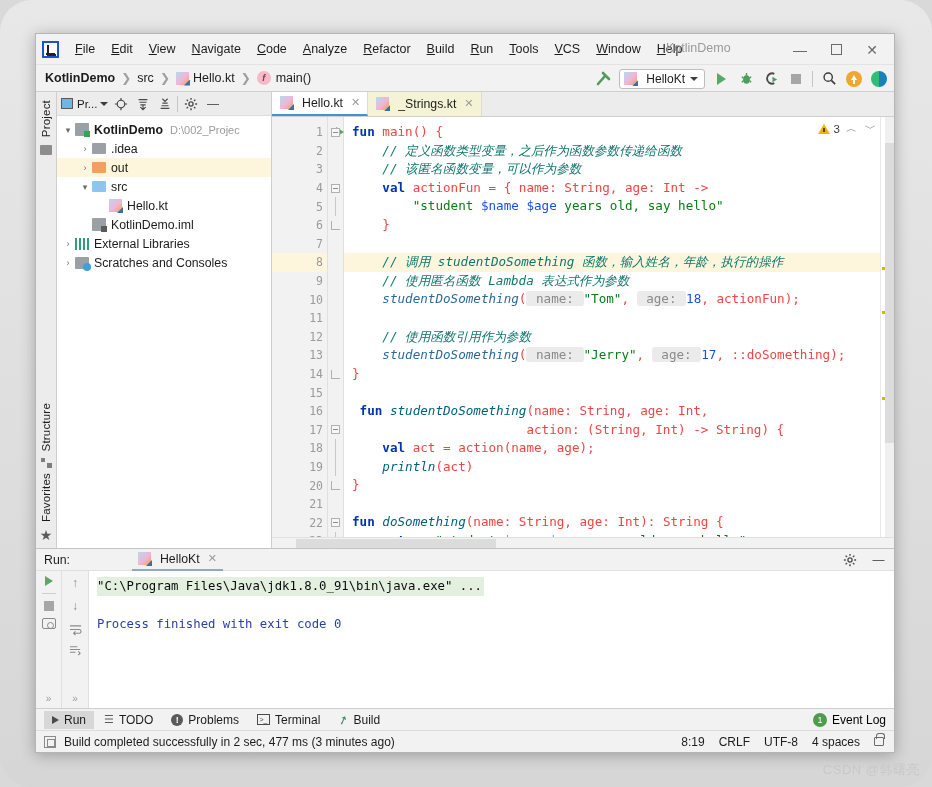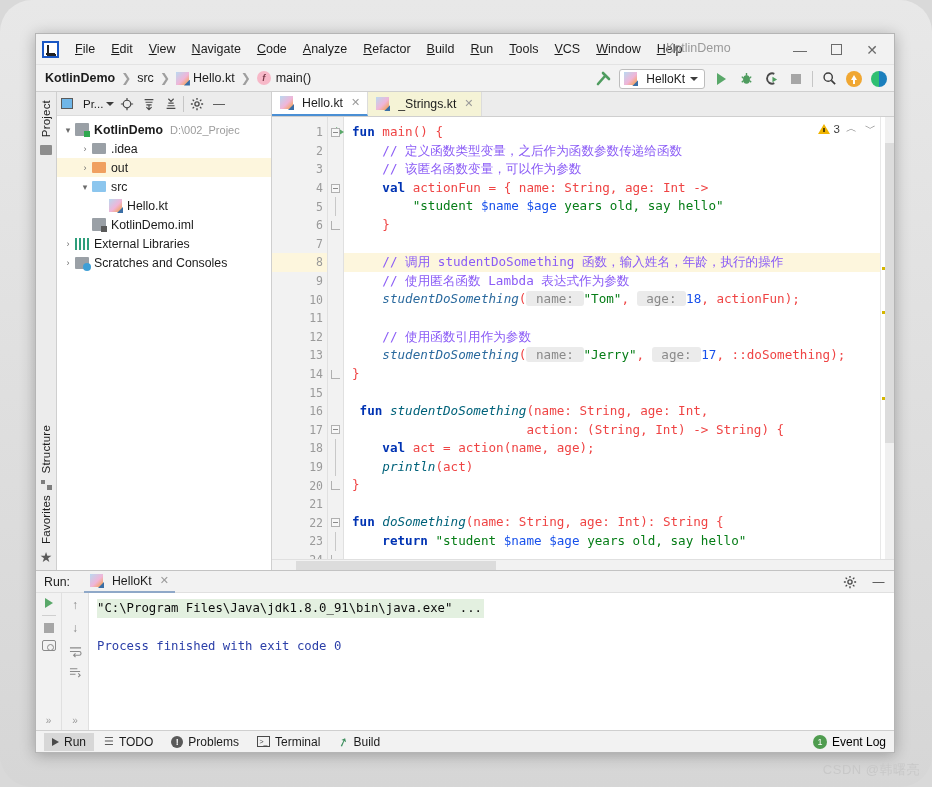--- a/index.html
+++ b/index.html
@@ -152,21 +152,21 @@
     border-right: 1px solid #cfcfcf;
     display:flex; flex-direction:column; min-width:0;
   }
   .proj-toolbar {
     height: 24px; background:#ececec;
     display:flex; align-items:center; gap:3px;
     padding: 0 4px; border-bottom:1px solid #dcdcdc;
   }
   .pt-ico { width:19px;height:19px;display:flex;align-items:center;justify-content:center;color:#4a4a4a;font-size:12px;}
   .pt-sq { width:12px;height:11px;background:#6fb6e8;border:1px solid #5a5a5a;}
-  .proj-label{font-size:11.5px;color:#1c1c1c;margin-left:7px;}
+  .proj-label{font-size:11.5px;color:#1c1c1c;margin-left:1px;}
   .proj-tree { flex:1; overflow:hidden; padding-top: 4px; font-size:12.3px; color:#1c1c1c;}
   .tnode { display:flex; align-items:center; height:19px; padding-left:4px; white-space:nowrap;}
   .tnode.sel-out { background:#fdf6dd; }
   .arr { width:14px; text-align:center; color:#6b6b6b; font-size:9px; flex:0 0 auto;}
   .arr.blank { color: transparent; }
   .folder { width:14px;height:11px;border-radius:1px; margin-right:5px; flex:0 0 auto; position:relative;}
   .folder.gray{background:#9aa0a6;}
   .folder.blue{background:#8cc6ee;}
   .folder.orange{background:#f0a060;}
   .mod-ico{width:14px;height:13px;margin-right:5px;flex:0 0 auto;position:relative;background:#9aa0a6;border-radius:1px;}
@@ -212,21 +212,21 @@
     width:16px; background:#f2f2f2; border-right:1px solid #e0e0e0;
     padding-top:6px; flex:0 0 auto;
   }
   .fl{height:18.6px;display:flex;align-items:center;justify-content:center;}
   .fbox{width:9px;height:9px;border:1px solid #b0b0b0;background:#f7f7f7;position:relative;}
   .fbox:after{content:"";position:absolute;left:1px;top:3px;width:5px;height:1px;background:#8a8a8a;}
   .fline{width:1px;height:18.6px;background:#c8c8c8;}
   .fend{width:9px;height:9px;border-left:1px solid #b0b0b0;border-bottom:1px solid #b0b0b0;}
   
   .kw{color:#0033b3;font-weight:bold;}
-  .cmt{color:#8b5cf6;}
+  .cmt{color:#0f766e;font-style:italic;}
   .str{color:#067d17;}
   .num{color:#1750eb;}
   .tmpl{color:#1750eb;}
   .fn{color:#2b6a9e;font-style:italic;}
   .fnp{color:#00627a;font-style:italic;}
   .hint{background:#ebebeb;color:#8a8a8a;border-radius:3px;padding:0 2px;}
   .plain{color:#ef4444;}
   
   .marker-bar {
     width:14px; background:#fff; border-left:1px solid #e8e8e8;
@@ -240,21 +240,21 @@
     display:flex; align-items:center; gap:4px;
     font-size:11.5px; color:#3c3c3c; z-index:5;
   }
   .warn-tri{width:0;height:0;border-bottom:10px solid #f0b400;border-left:6px solid transparent;border-right:6px solid transparent;position:relative;}
   .warn-tri:after{content:"";position:absolute;left:-1px;top:4px;width:2px;height:4px;background:#5a4500;}
   .chev{color:#7a7a7a;font-size:11px;padding:0 2px;}
   .hscroll { height:11px; background:#f2f2f2; border-top:1px solid #e0e0e0; position:relative;}
   .hthumb{position:absolute;left:24px;top:1px;height:9px;width:200px;background:#dcdcdc;}
   
   .run-window { height:160px; display:flex; flex-direction:column; border-top:1px solid #c3c3c3; background:#fff;}
-  .run-header{height:22px;background:#f2f2f2;display:flex;align-items:center;padding-left:8px;position:relative;border-bottom:1px solid #e0e0e0;}
+  .run-header{height:22px;background:#f2f2f2;display:flex;align-items:center;padding-left:8px;position:relative;border-bottom:1px solid #e0e0e0;gap:48px;}
   .run-label{font-size:12.3px;color:#1c1c1c;margin-right:14px;}
   .run-tab{display:flex;align-items:center;gap:5px;font-size:12.3px;color:#1c1c1c;padding:0 6px;height:22px;border-bottom:2px solid #8fa8c8;}
   .run-head-right{position:absolute;right:6px;top:0;height:22px;display:flex;align-items:center;gap:10px;}
   .run-body{flex:1;display:flex;min-height:0;}
   .run-side{width:26px;background:#f2f2f2;border-right:1px solid #e0e0e0;display:flex;flex-direction:column;align-items:center;padding-top:5px;gap:7px;}
   .run-side2{width:27px;background:#f2f2f2;border-right:1px solid #e0e0e0;display:flex;flex-direction:column;align-items:center;padding-top:5px;gap:9px;}
   .cam-ico{width:14px;height:11px;border:1.5px solid #8a8a8a;border-radius:2px;position:relative;}
   .cam-ico:after{content:"";position:absolute;left:4px;top:2.5px;width:5px;height:5px;border-radius:50%;border:1.5px solid #8a8a8a;}
   .arrow-u,.arrow-d{color:#8a8a8a;font-size:12px;}
   .wrap-ico{width:13px;height:11px;position:relative;}
@@ -646,16 +646,27 @@
         <span class="bt">
           <span class="hammer">➚</span>
           <span>Build</span>
         </span>
         <span class="bt-right">
         <span class="evt-badge">1</span>
         <span>Event Log</span>
       </span>
     </div>
 
+    <div class="statusbar">
+      <span class="sb-ico"></span>
+      <span>Build completed successfully in 2 sec, 477 ms (3 minutes ago)</span>
+      <span class="sb-right">
+        <span>8:19</span>
+        <span>CRLF</span>
+        <span>UTF-8</span>
+        <span>4 spaces</span>
+        <span class="lock-ico"></span>
+      </span>
+    </div>
   </div>
 
   <div class="watermark">CSDN @韩曙亮</div>
 </div>
 
 </body></html>

